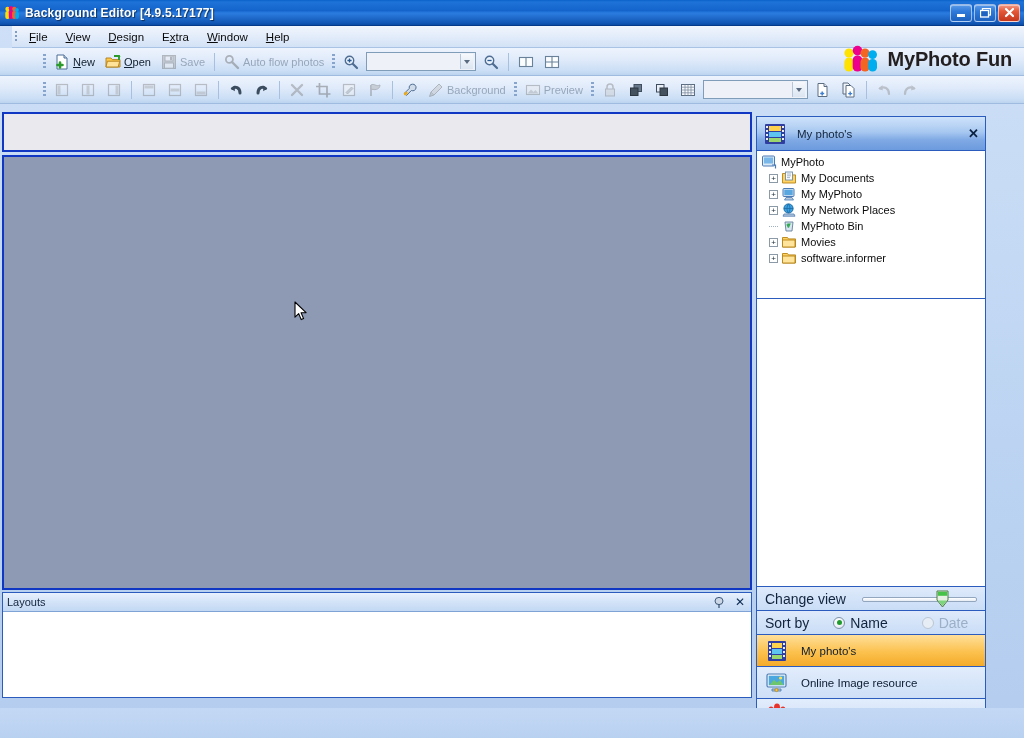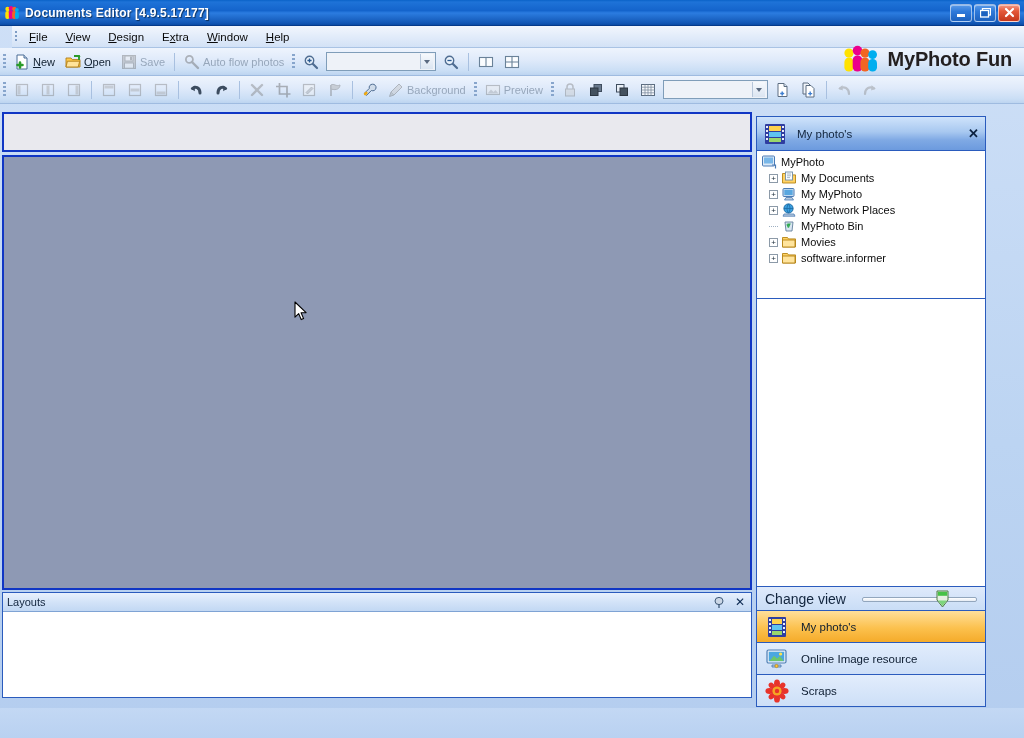--- a/index.html
+++ b/index.html
@@ -64,20 +64,21 @@
     white-space:nowrap;
   }
   .menu-item u { text-decoration: underline; }
 
   
   .toolbar {
     position:absolute; left:0; width:1024px;
     background: linear-gradient(180deg,#eef4fd 0%,#dfeafa 45%,#cadef5 85%,#bdd4f0 100%);
     display:flex; align-items:center;
     border-bottom:1px solid #9fbbe0;
+    padding-left:40px;
   }
   #toolbar1 { top:48px; height:28px; }
   #toolbar2 { top:76px; height:28px; }
   .tbsep { width:1px; height:18px; background:#a8c0e0; margin:0 4px; }
   .tbgrip { width:9px; height:100%; display:flex; align-items:center; justify-content:center; }
   .tbgrip i {
     display:block; width:3px; height:16px;
     background-image: repeating-linear-gradient(180deg,#87a5cc 0 2px, transparent 2px 4px);
   }
   .tbbtn {
@@ -235,21 +236,21 @@
         <circle cx="3.5" cy="4" r="2.2" fill="#ffe200"></circle>
           <rect x="1.3" y="6" width="4.4" height="8" rx="2.1" fill="#ffe200"></rect>
         <circle cx="7" cy="3.2" r="2.2" fill="#ec008c"></circle>
           <rect x="4.8" y="5.2" width="4.4" height="8.8" rx="2.1" fill="#ec008c"></rect>
         <circle cx="10.3" cy="4" r="2.2" fill="#f26522"></circle>
           <rect x="8.1" y="6" width="4.4" height="8" rx="2.1" fill="#f26522"></rect>
         <circle cx="12.8" cy="5" r="2" fill="#00aeef"></circle>
           <rect x="10.9" y="6.8" width="4" height="7.2" rx="2" fill="#00aeef"></rect>
       </svg>
     </span>
-    <span class="title-text">Documents Editor [4.9.5.17177]</span>
+    <span class="title-text">Background Editor [4.9.5.17177]</span>
     <div class="win-btns">
       <div class="win-btn">
           <i class="glyph-min"></i>
         </div>
       <div class="win-btn">
         <svg width="11" height="10" viewBox="0 0 11 10">
             <rect x="2.5" y="0.5" width="8" height="6.5" fill="none" stroke="#fff" stroke-width="1.3"></rect>
             <rect x="0.5" y="2.5" width="8" height="6.5" fill="#1c62c0" stroke="#fff" stroke-width="1.3"></rect>
           </svg>
       </div>
@@ -762,20 +763,31 @@
         <span class="thumb">
           <svg width="13" height="18" viewBox="0 0 13 18">
             <path d="M1 1h11v9l-5.5 7L1 10z" fill="#e6efe2" stroke="#4e7a45" stroke-width="1"></path>
             <path d="M1.8 1.8h9.4v4H1.8z" fill="#46c246"></path>
             <path d="M2 10.4 L6.5 16 L11 10.4" fill="#69d069" opacity=".85"></path>
           </svg>
         </span>
       </span>
     </div>
 
+    <div class="rp-row">
+      <span>Sort by</span>
+      <span class="radio-wrap">
+        <span class="radio on"></span>
+        <span class="radio-label">Name</span>
+      </span>
+      <span class="radio-wrap" style="margin-left:34px">
+        <span class="radio off"></span>
+        <span class="radio-label dim">Date</span>
+      </span>
+    </div>
 
     <div class="rp-item selected">
       <span class="ico24">
         <svg width="24" height="24" viewBox="0 0 24 24">
           <rect x="3" y="2" width="18" height="20" rx="1" fill="#2f3ea0"></rect>
           <rect x="7" y="4" width="10" height="5" fill="#ffd24d"></rect>
           <rect x="7" y="10" width="10" height="5" fill="#5fc3f0"></rect>
           <rect x="7" y="16" width="10" height="4" fill="#9ad66b"></rect>
           <g fill="#e9eefa">
             <rect x="4" y="4" width="2" height="2"></rect>

